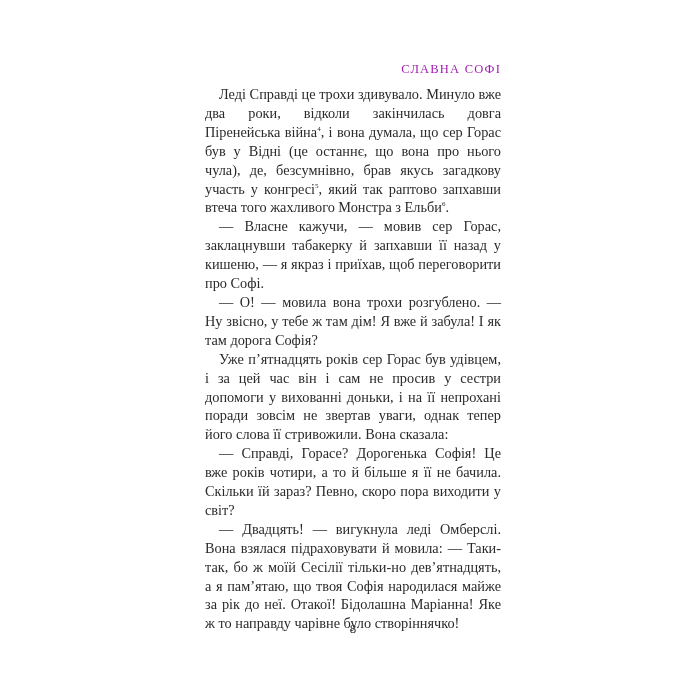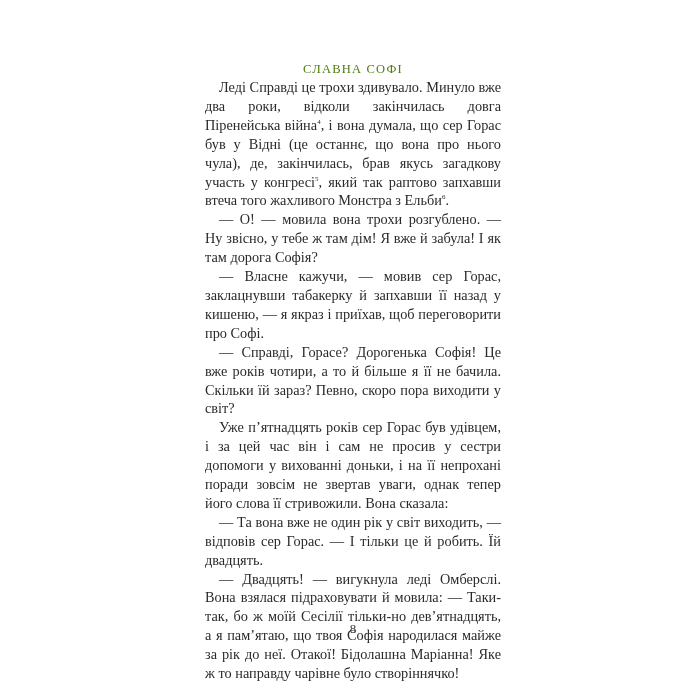--- a/index.html
+++ b/index.html
@@ -15,27 +15,27 @@
     }
     .page {
       position: absolute;
       left: 205px;
       top: 60px;
       width: 296px;
       color: #2a2a2a;
       font-family: "DejaVu Serif", "Liberation Serif", serif;
     }
     .running-head {
-      text-align: center;
+      text-align: right;
       font-size: 12.5px;
       letter-spacing: 1.2px;
       font-family: "Liberation Serif", serif;
-      margin: 0 0 0 0;
+      margin: 0 0 7px 0;
       line-height: 18px;
-      color: #4d7c0f;
+      color: #a21caf;
     }
     .body-text {
       font-family: "Liberation Serif", serif;
       font-size: 14.3px;
       line-height: 18.9px;
       text-align: justify;
     }
     .body-text p {
       margin: 0;
       text-indent: 14px;
@@ -57,24 +57,23 @@
       color: #333;
     }
   </style>
 </head>
 <body>
 
 <div class="page">
   <div class="running-head">СЛАВНА СОФІ</div>
 
   <div class="body-text">
-    <p><span>Леді Справді це трохи здивувало. Минуло вже два роки, відколи закінчилась довга Піренейська війна</span><sup>4</sup><span>, і вона думала, що сер Горас був у Відні (це останнє, що вона про нього чула), де, закінчилась, брав якусь загадкову участь у конгресі</span><sup>5</sup><span>, який так раптово запхавши втеча того жахливого Монстра з Ельби</span><sup>6</sup><span>.</span></p>
+    <p><span>Леді Справді це трохи здивувало. Минуло вже два роки, відколи закінчилась довга Піренейська війна</span><sup>4</sup><span>, і вона думала, що сер Горас був у Відні (це останнє, що вона про нього чула), де, безсумнівно, брав якусь загадкову участь у конгресі</span><sup>5</sup><span>, який так раптово запхавши втеча того жахливого Монстра з Ельби</span><sup>6</sup><span>.</span></p>
+    <p>— Власне кажучи, — мовив сер Горас, заклацнувши табакерку й запхавши її назад у кишеню, — я якраз і приїхав, щоб переговорити про Софі.</p>
     <p>— О! — мовила вона трохи розгублено. — Ну звісно, у тебе ж там дім! Я вже й забула! І як там дорога Софія?</p>
-    <p>— Власне кажучи, — мовив сер Горас, заклацнувши табакерку й запхавши її назад у кишеню, — я якраз і приїхав, щоб переговорити про Софі.</p>
+    <p>Уже п’ятнадцять років сер Горас був удівцем, і за цей час він і сам не просив у сестри допомоги у вихованні доньки, і на її непрохані поради зовсім не звертав уваги, однак тепер його слова її стривожили. Вона сказала:</p>
     <p>— Справді, Горасе? Дорогенька Софія! Це вже років чотири, а то й більше я її не бачила. Скільки їй зараз? Певно, скоро пора виходити у світ?</p>
-    <p>Уже п’ятнадцять років сер Горас був удівцем, і за цей час він і сам не просив у сестри допомоги у вихованні доньки, і на її непрохані поради зовсім не звертав уваги, однак тепер його слова її стривожили. Вона сказала:</p>
-    <p>— Та вона вже не один рік у світ виходить, — відповів сер Горас. — І тільки це й робить. Їй двадцять.</p>
     <p>— Двадцять! — вигукнула леді Омберслі. Вона взялася підраховувати й мовила: — Таки-так, бо ж моїй Сесілії тільки-но дев’ятнадцять, а я пам’ятаю, що твоя Софія народилася майже за рік до неї. Отакої! Бідолашна Маріанна! Яке ж то направду чарівне було створіннячко!</p>
 
   </div>
 </div>
 
 <div class="folio">8</div>
 
 </body></html>

